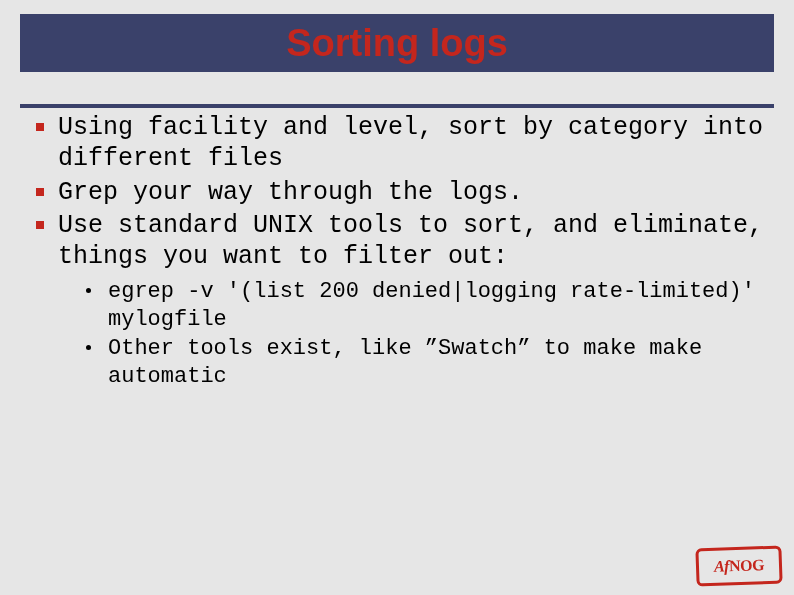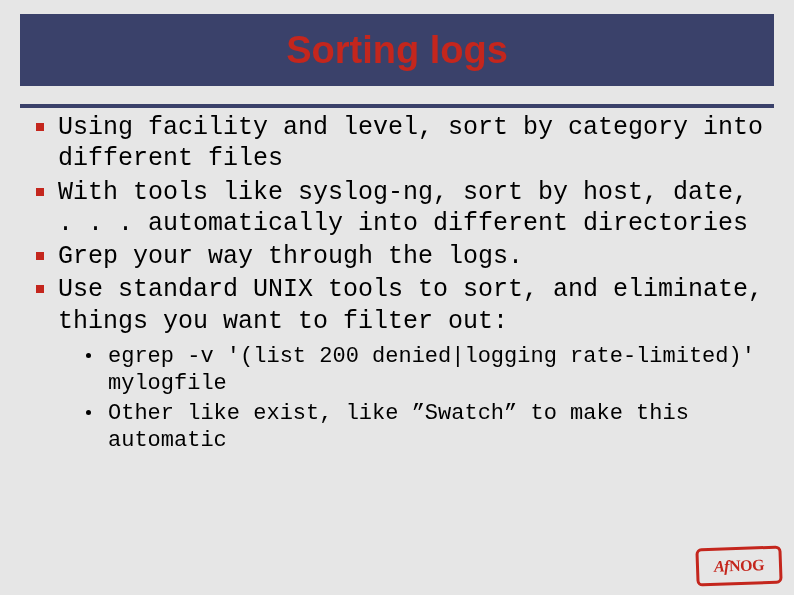--- a/index.html
+++ b/index.html
@@ -13,21 +13,21 @@
     background: #e6e6e6;
     font-family: "Courier New", Courier, monospace;
     position: relative;
     overflow: hidden;
   }
   .title-band {
     position: absolute;
     top: 14px;
     left: 20px;
     right: 20px;
-    height: 72px;
+    height: 58px;
     background: #3a416a;
     display: flex;
     align-items: center;
     justify-content: center;
   }
   .title-inner {
     font-family: Helvetica, Arial, sans-serif;
     font-size: 38px;
     font-weight: bold;
     color: #c4261d;
@@ -117,25 +117,24 @@
 <body>
 
 <div class="title-band">
   <div class="title-inner">Sorting logs</div>
 </div>
 <div class="title-rule"></div>
 
 <div class="content">
   <ul class="main-list">
     <li>Using facility and level, sort by category into different files</li>
-    <li>With tools like syslog-ng, sort by host, date, . . . automatically into different directories</li>
     <li>Grep your way through the logs.</li>
     <li>Use standard UNIX tools to sort, and eliminate, things you want to filter out:</li>
   </ul>
   <ul class="sub-list">
     <li>egrep -v '(list 200 denied|logging rate-limited)' mylogfile</li>
-    <li>Other like exist, like ”Swatch” to make this automatic</li>
+    <li>Other tools exist, like ”Swatch” to make make automatic</li>
   </ul>
 </div>
 
 <div class="stamp">
   <span class="stamp-text"><span class="af">Af</span><span>NOG</span></span>
 </div>
 
 </body></html>

